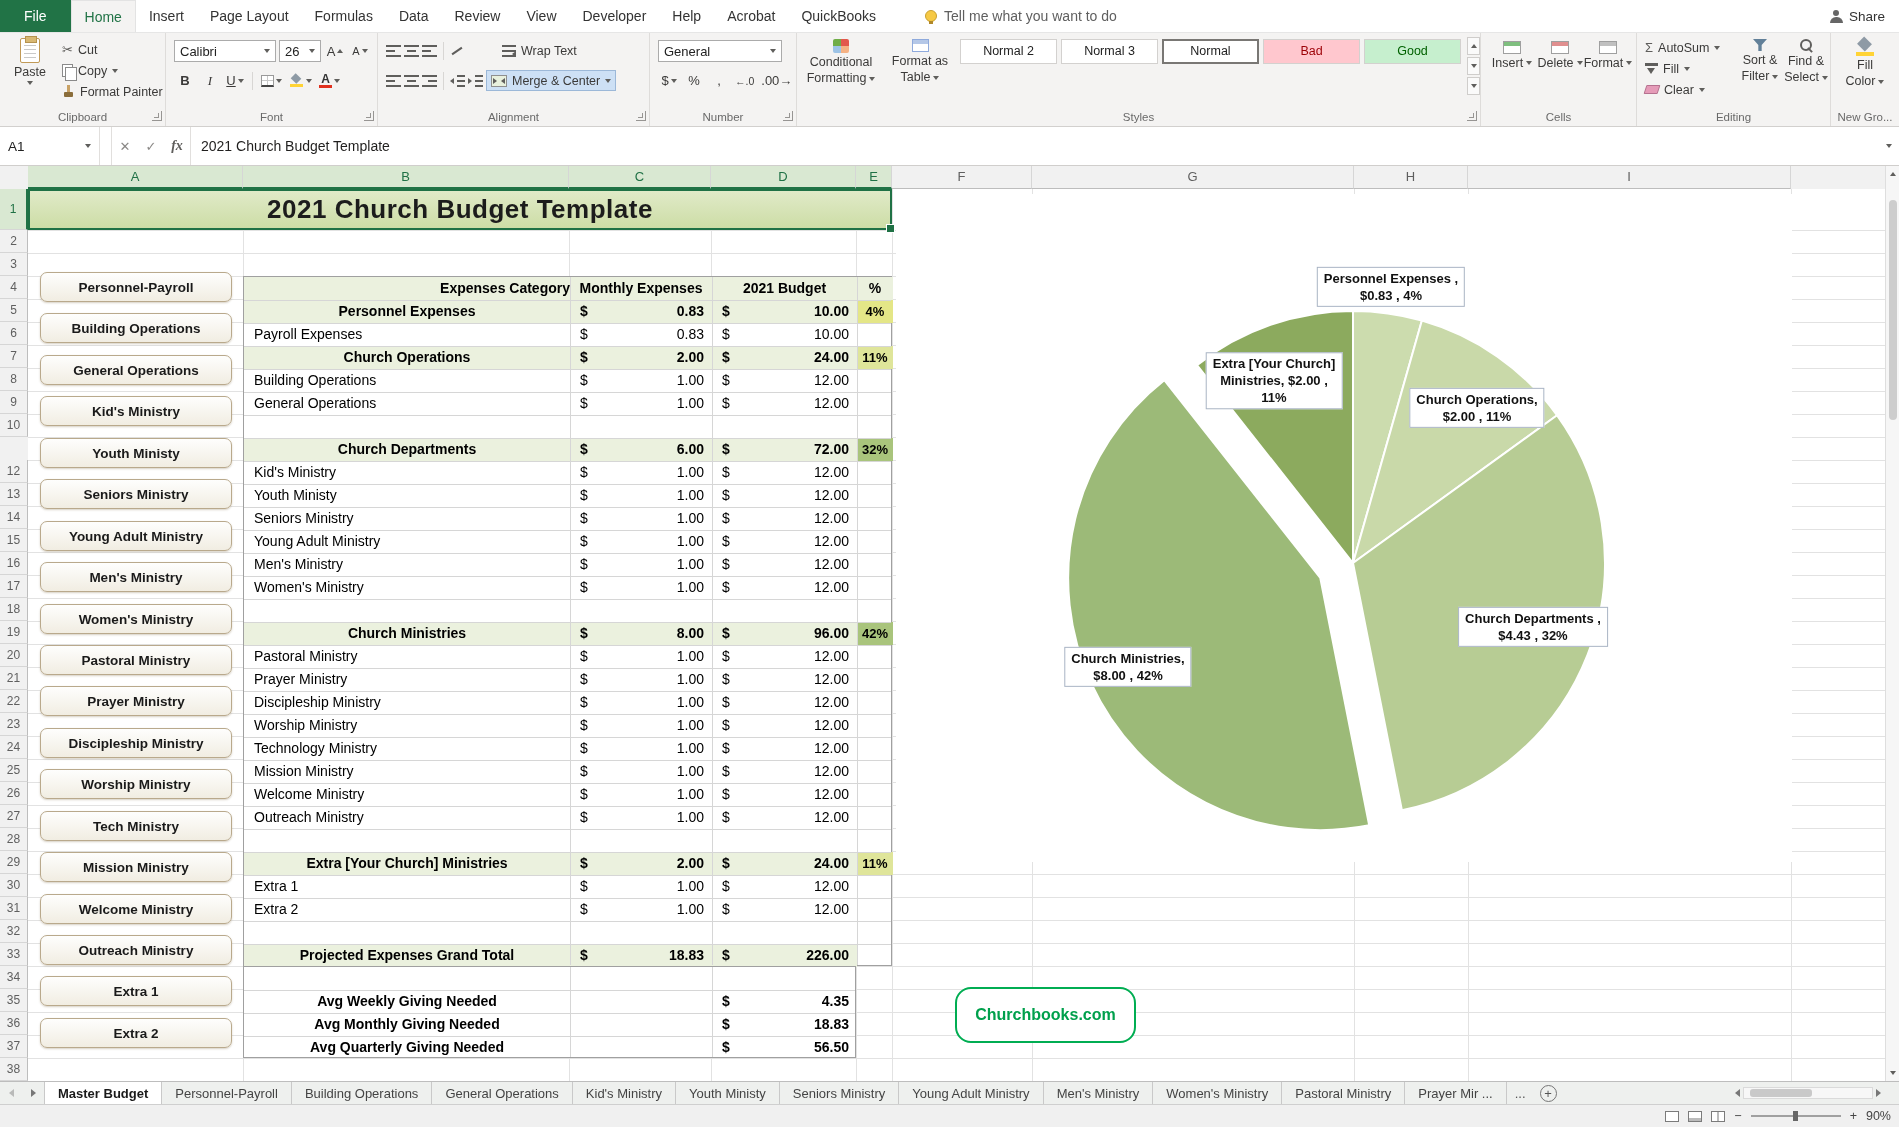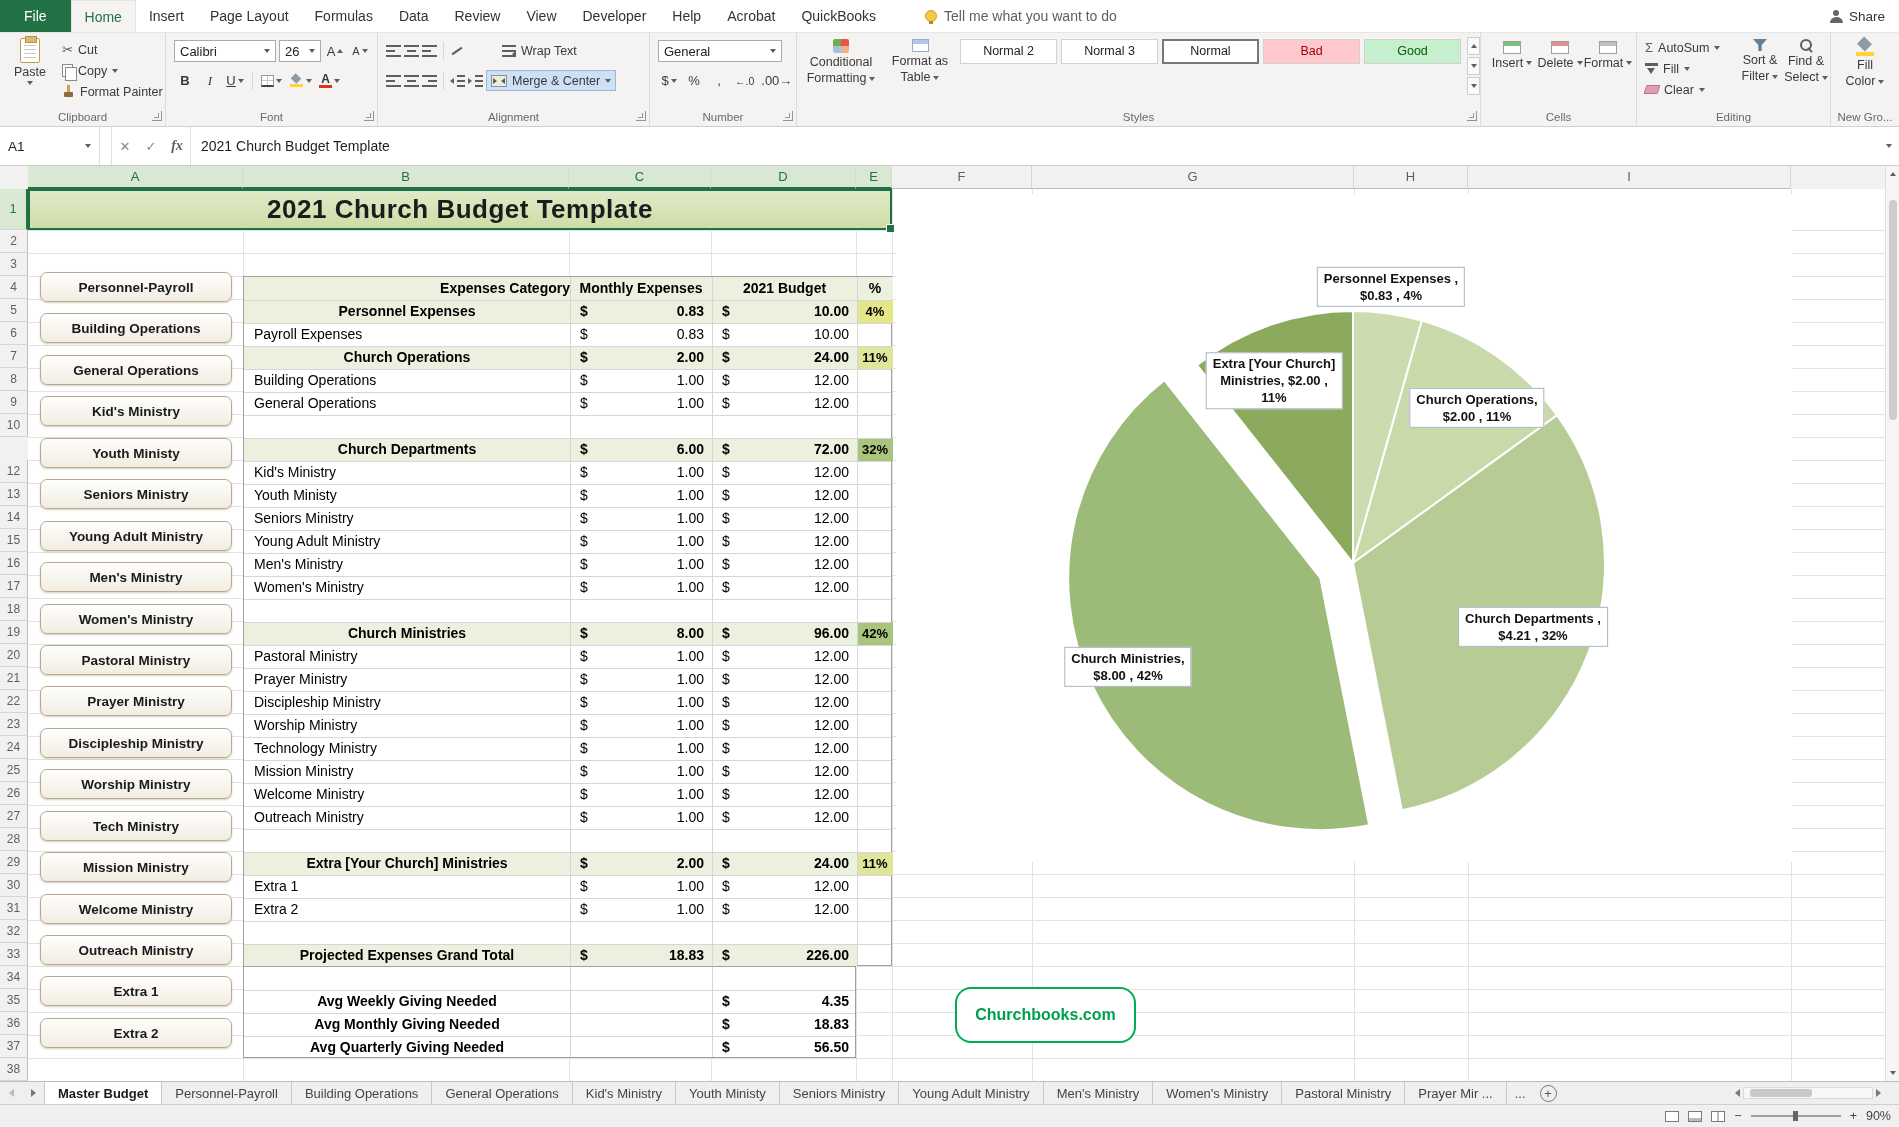--- a/index.html
+++ b/index.html
@@ -893,21 +893,21 @@
       <div class="clabel" style="left: 1391px; top: 287px;">
         <span style="display: block;">Personnel Expenses ,</span>
         <span style="display: block;">$0.83 , 4%</span>
       </div>
       <div class="clabel" style="left: 1477px; top: 408px;">
         <span style="display: block;">Church Operations,</span>
         <span style="display: block;">$2.00 , 11%</span>
       </div>
       <div class="clabel" style="left: 1533px; top: 627px;">
         <span style="display: block;">Church Departments ,</span>
-        <span style="display: block;">$4.21 , 32%</span>
+        <span style="display: block;">$4.43 , 32%</span>
       </div>
       <div class="clabel" style="left: 1128px; top: 667px;">
         <span style="display: block;">Church Ministries,</span>
         <span style="display: block;">$8.00 , 42%</span>
       </div>
       <div class="clabel" style="left: 1274px; top: 381px;">
         <span style="display: block;">Extra [Your Church]</span>
         <span style="display: block;">Ministries, $2.00 ,</span>
         <span style="display: block;">11%</span>
       </div>

